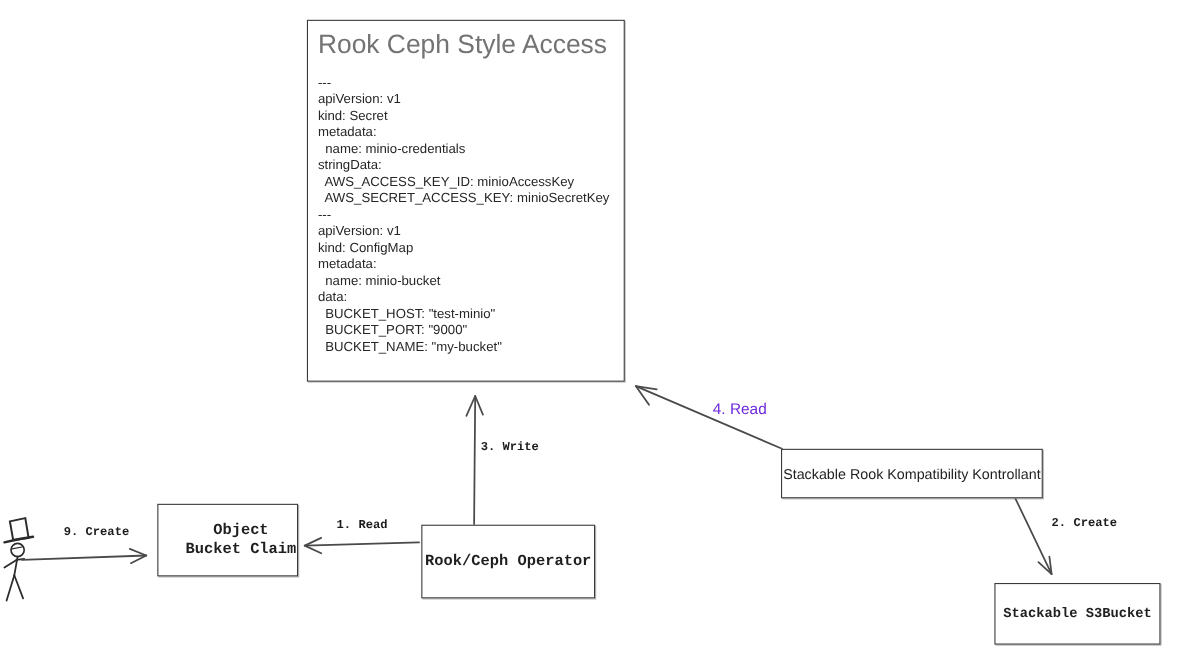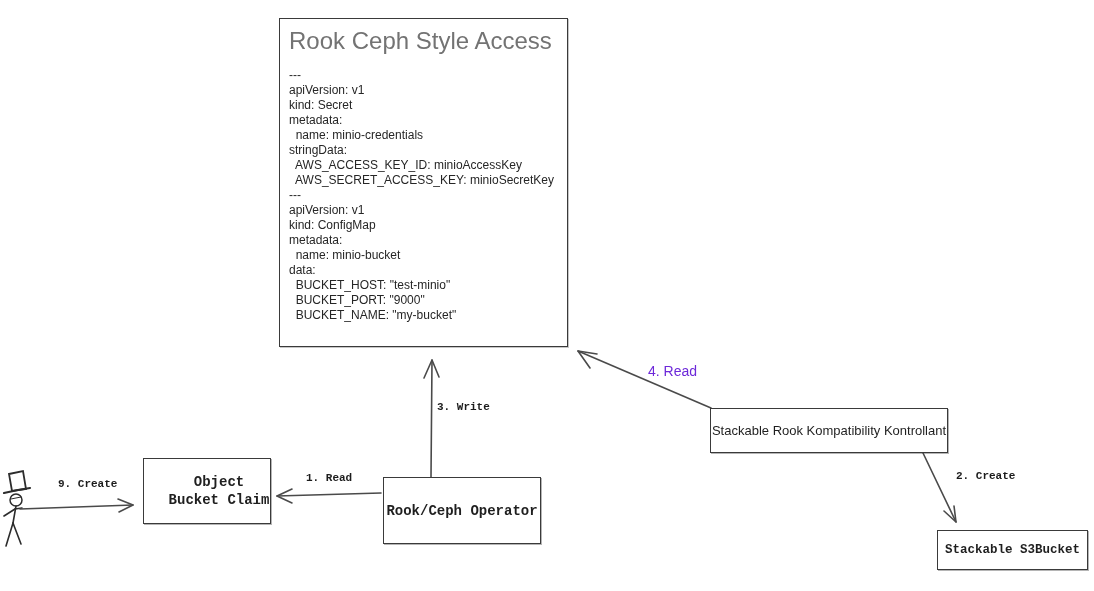--- a/index.html
+++ b/index.html
@@ -27,21 +27,21 @@
     color:#262626; white-space:pre; font-family:"Liberation Sans", sans-serif;
   }
   .obc-box   { left:143px; top:458px; width:128px; height:66px; font-size:14px; line-height:18px;padding-left:24px; }
   .op-box    { left:383px; top:477px; width:158px; height:67px; font-size:14px; }
   .kontrollant-box {
     left:710px; top:408px; width:238px; height:45px;
     display:flex; align-items:center; justify-content:center; text-align:center;
     font-family:"Liberation Sans", sans-serif; font-size:13px; color:#1f1f1f;
     box-shadow:1px 1px 0 rgba(70,70,70,0.4);
   }
-  .s3-box    { left:937px; top:530px; width:151px; height:40px; font-size:12.5px;align-items:center; }
+  .s3-box    { left:904px; top:530px; width:151px; height:56px; font-size:12.5px;align-items:center; }
   .arrow-label {
     position:absolute; font-family:"Liberation Mono", monospace; font-weight:bold;
     font-size:11px; color:#1c1c1c; white-space:nowrap;
   }
   .arrow-label.sans {
     font-family:"Liberation Sans", sans-serif; font-weight:normal; font-size:14px;
     color:#6d28d9;
   }
 </style>
 </head>

